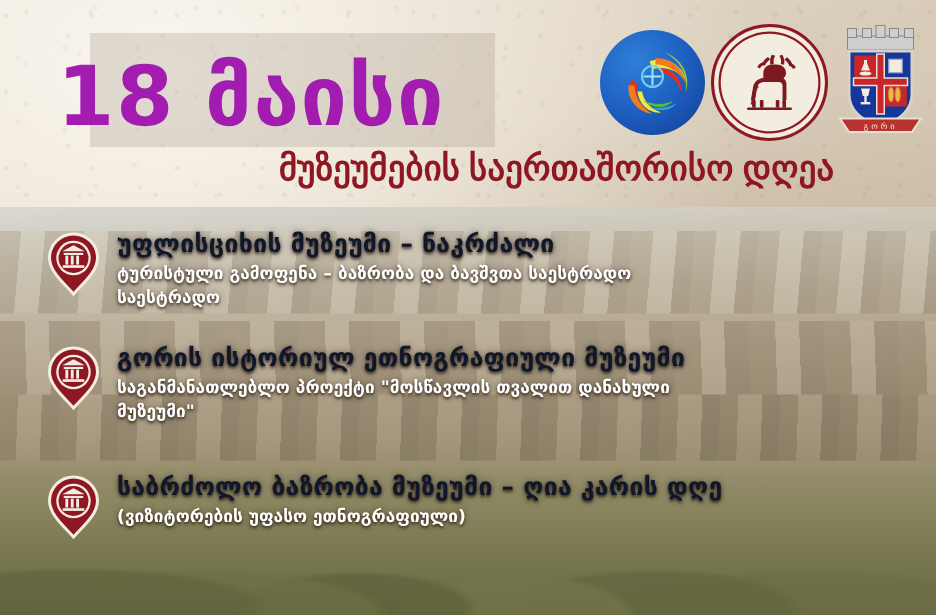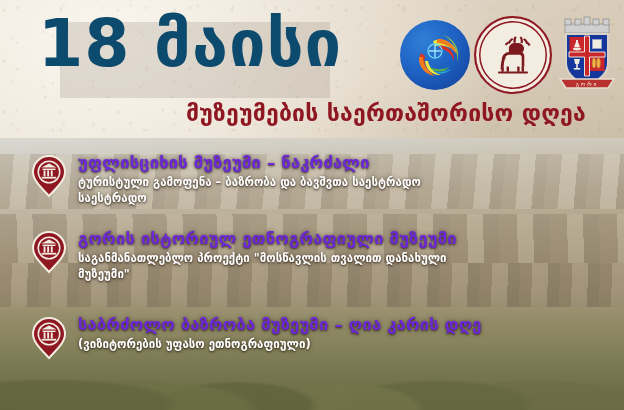--- a/index.html
+++ b/index.html
@@ -48,40 +48,41 @@
     left: 60px;
     top: 22px;
     width: 270px;
     height: 76px;
     background: rgba(170,160,146,0.32);
   }
 
   .title {
     position: absolute;
     left: 38px;
-    top: 9px;
+    top: 29px;
     width: 330px;
-    font-size: 65px;
+    font-size: 55px;
     line-height: 70px;
     font-weight: bold;
-    color: #0c4a6e;
+    color: #a21caf;
     letter-spacing: 1px;
     white-space: nowrap;
   }
 
   .subtitle {
     position: absolute;
     left: 186px;
     top: 98px;
     font-size: 23px;
     line-height: 30px;
     font-weight: bold;
     color: #8f1722;
     letter-spacing: .2px;
     white-space: nowrap;
+    font-family: Liberation Serif, serif;
   }
 
   
   .logos {
     position: absolute;
     right: 6px;
     top: 16px;
     display: flex;
     align-items: center;
     gap: 4px;
@@ -164,21 +165,21 @@
     position: absolute;
     left: 0;
     top: 2px;
     width: 38px;
     height: 44px;
   }
   .entry .lines {
     margin-left: 48px;
   }
   .ln-main {
-    color: #6d28d9;
+    color: #0f172a;
     font-weight: bold;
     font-size: 16.5px;
     line-height: 22px;
     letter-spacing: .2px;
     text-shadow: 0 1px 2px rgba(40,26,16,.75), 0 0 4px rgba(40,26,16,.5);
     white-space: nowrap;
   }
   .ln-sub {
     color: #ffffff;
     font-weight: bold;

